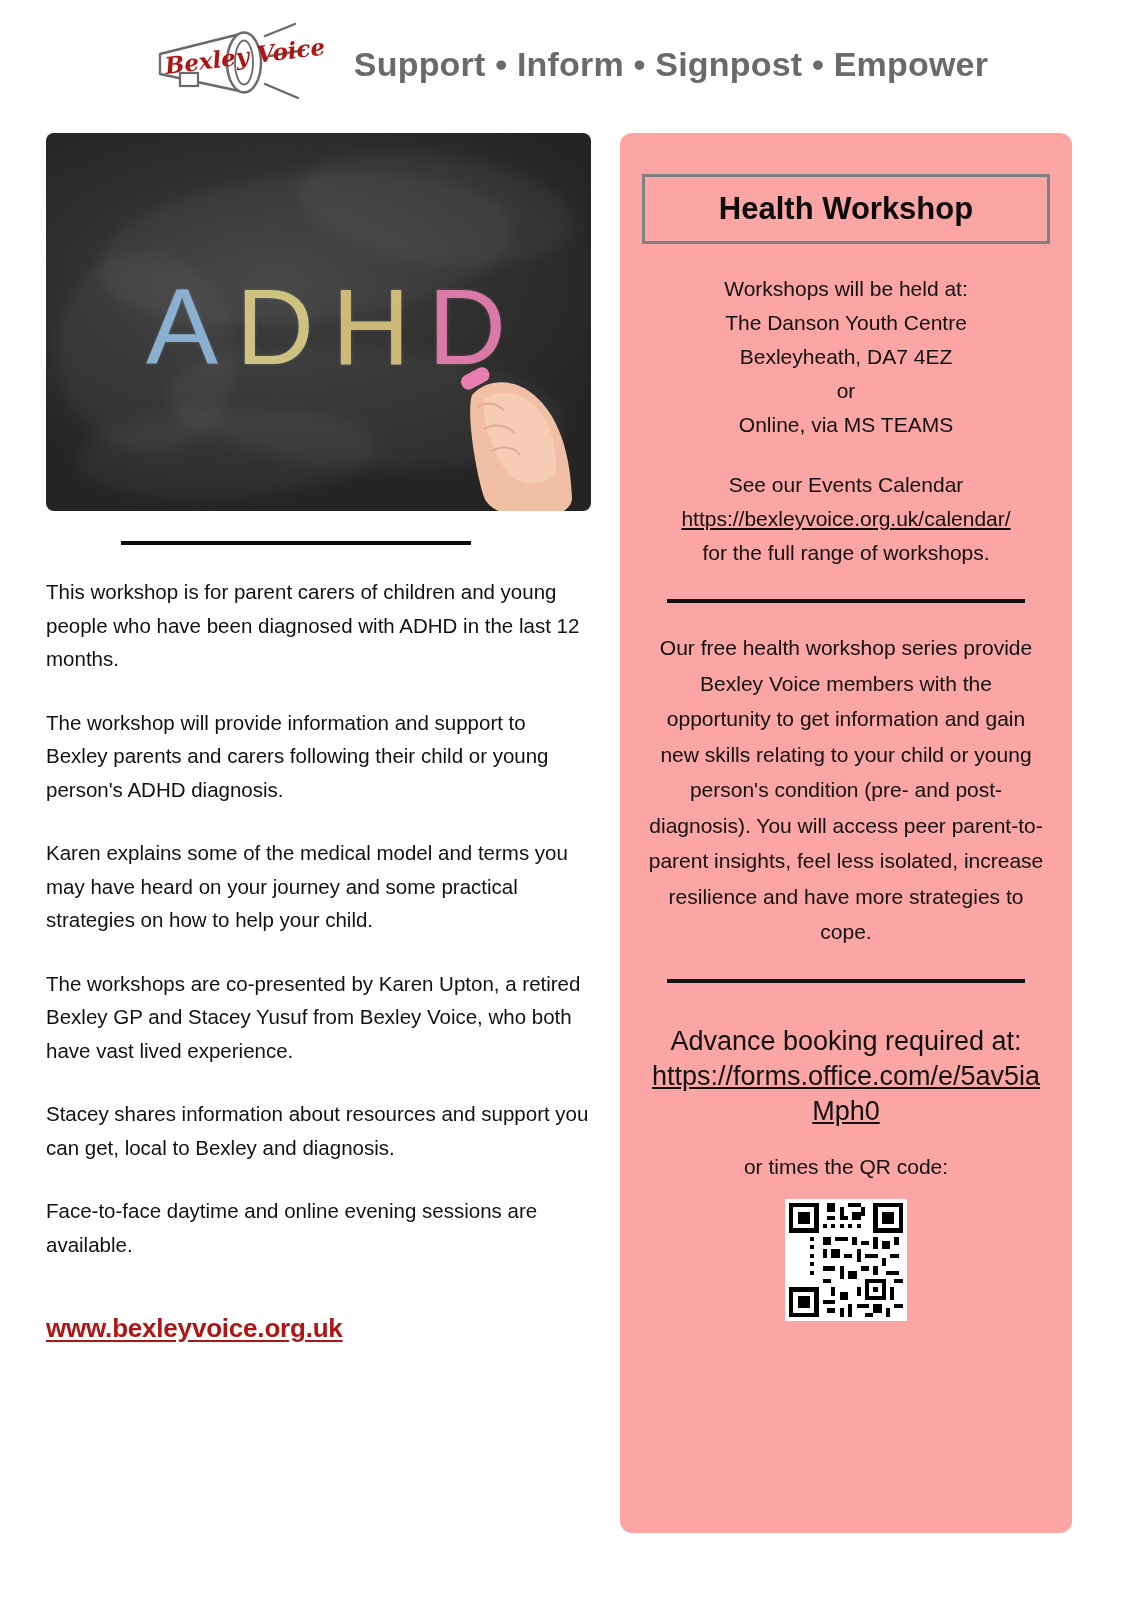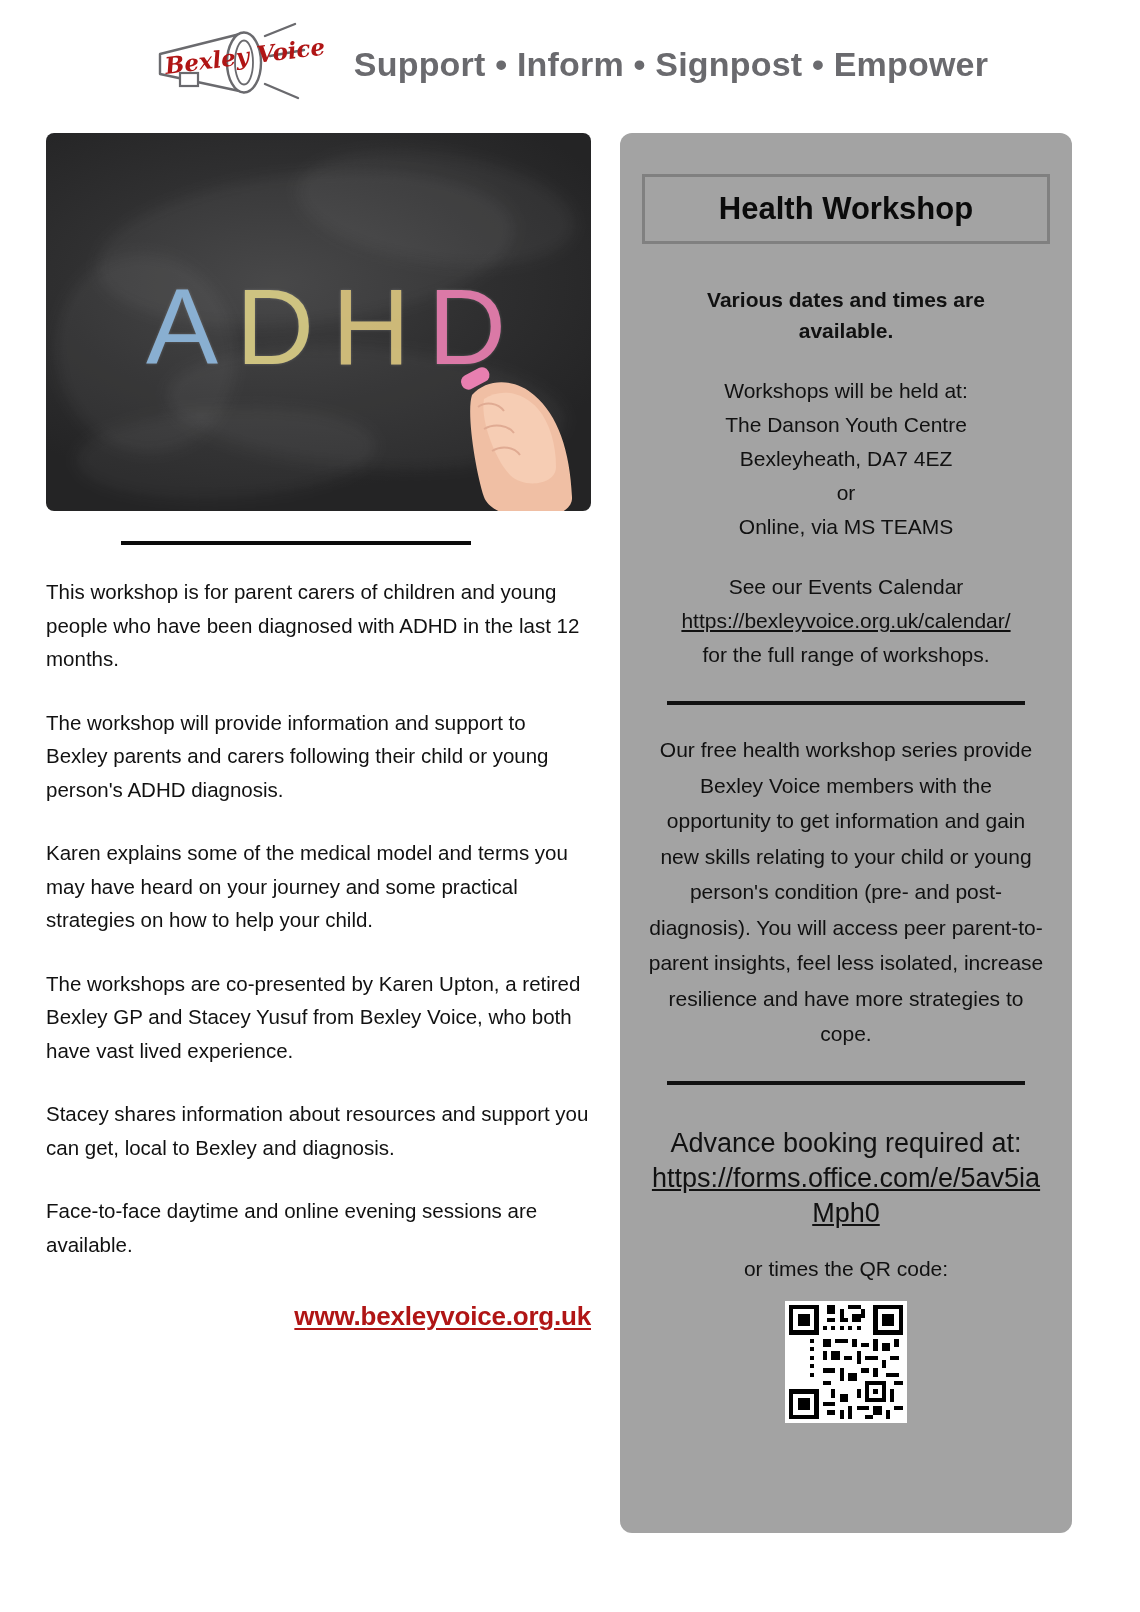--- a/index.html
+++ b/index.html
@@ -117,38 +117,38 @@
   .body-text {
     margin-top: 30px;
     font-size: 20.5px;
     line-height: 33.5px;
     color: #111111;
   }
   .body-text p { margin: 0 0 30px 0; }
   .body-text p:last-child { margin-bottom: 0; }
 
   .site-url {
-    margin-top: 40px;
-    text-align: right;
+    margin-top: 52px;
+    text-align: left;
     font-size: 26px;
     font-weight: bold;
     color: #b01515;
     text-decoration: underline;
     text-underline-offset: 3px;
     letter-spacing: -0.2px;
   }
 
   
   .right-panel {
     position: absolute;
     left: 620px;
     top: 133px;
     width: 452px;
     height: 1400px;
-    background: #a3a3a3;
+    background: #fca5a5;
     border-radius: 12px;
     box-sizing: border-box;
     padding: 41px 22px 0 22px;
     text-align: center;
   }
   .hw-box {
     border: 3px solid #808080;
     padding: 16px 6px 17px 6px;
     box-sizing: border-box;
   }
@@ -276,21 +276,20 @@
 
   <div class="site-url">www.bexleyvoice.org.uk</div>
 </div>
 
 <div class="right-panel">
 
   <div class="hw-box">
     <div class="hw-title">Health Workshop</div>
   </div>
 
-  <div class="panel-bold">Various dates and times are available.</div>
 
   <div class="panel-para" style="white-space:pre-line;">Workshops will be held at:
 The Danson Youth Centre
 Bexleyheath, DA7 4EZ
 or
 Online, via MS TEAMS</div>
 
   <div class="panel-para tight">
     <span>See our Events Calendar</span><br>
     <span class="panel-link">https://bexleyvoice.org.uk/calendar/</span><br>

